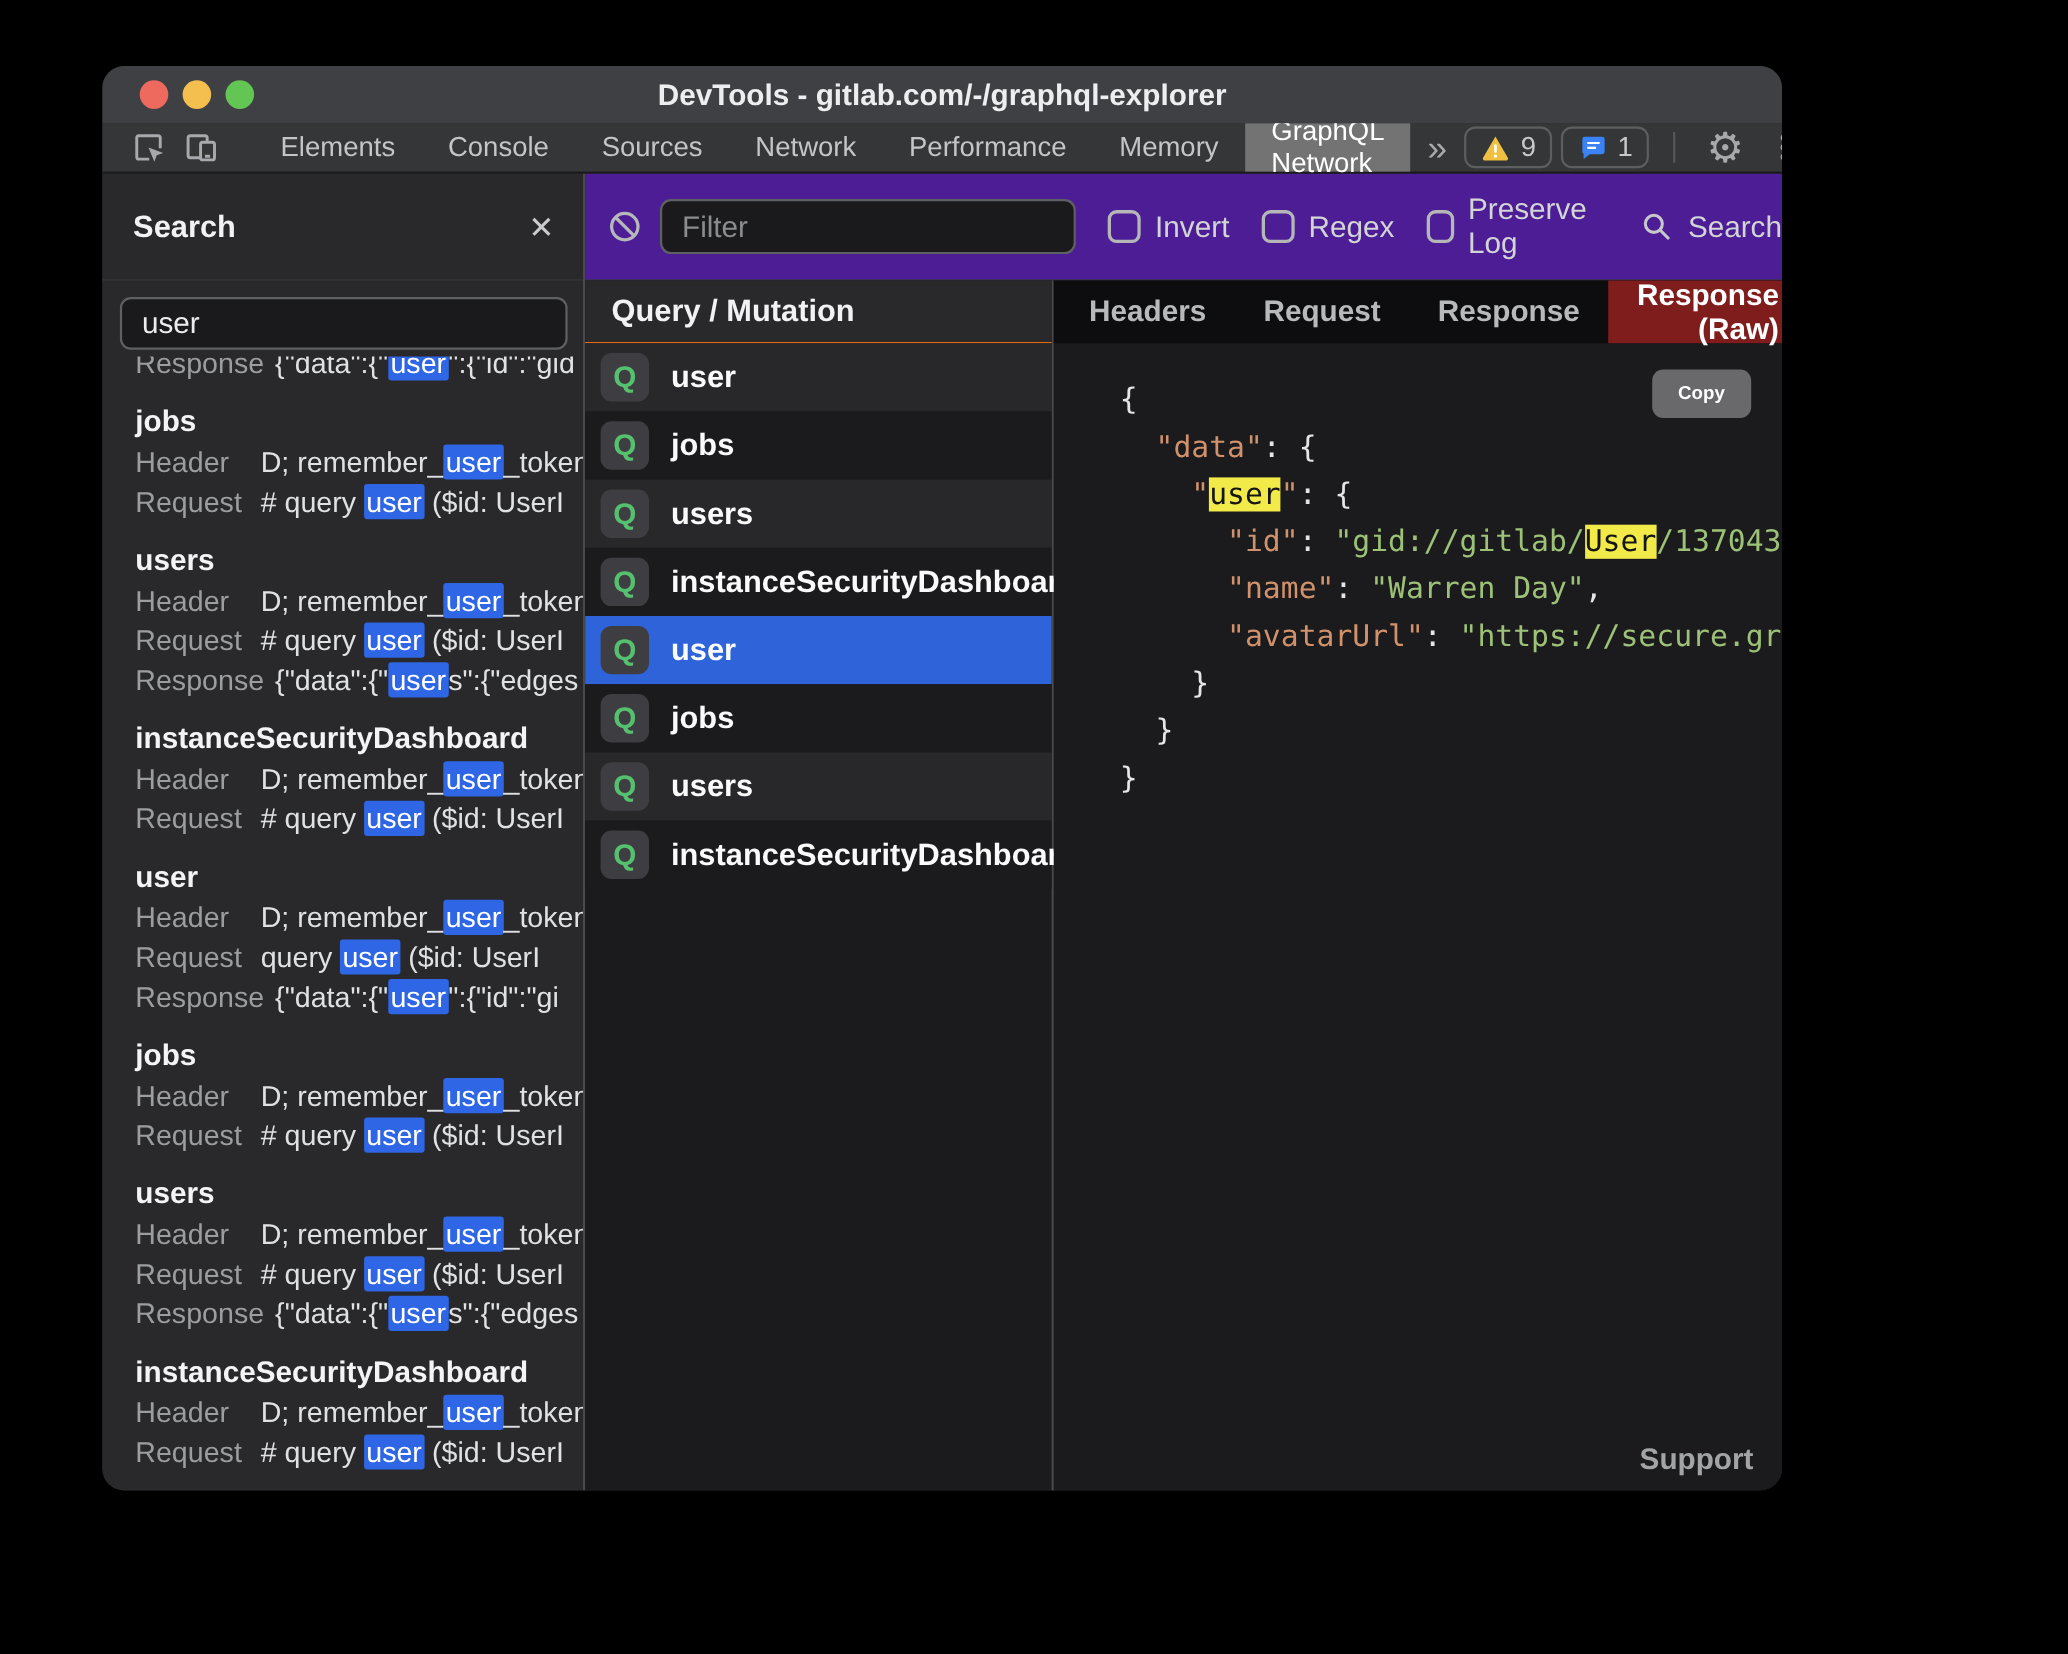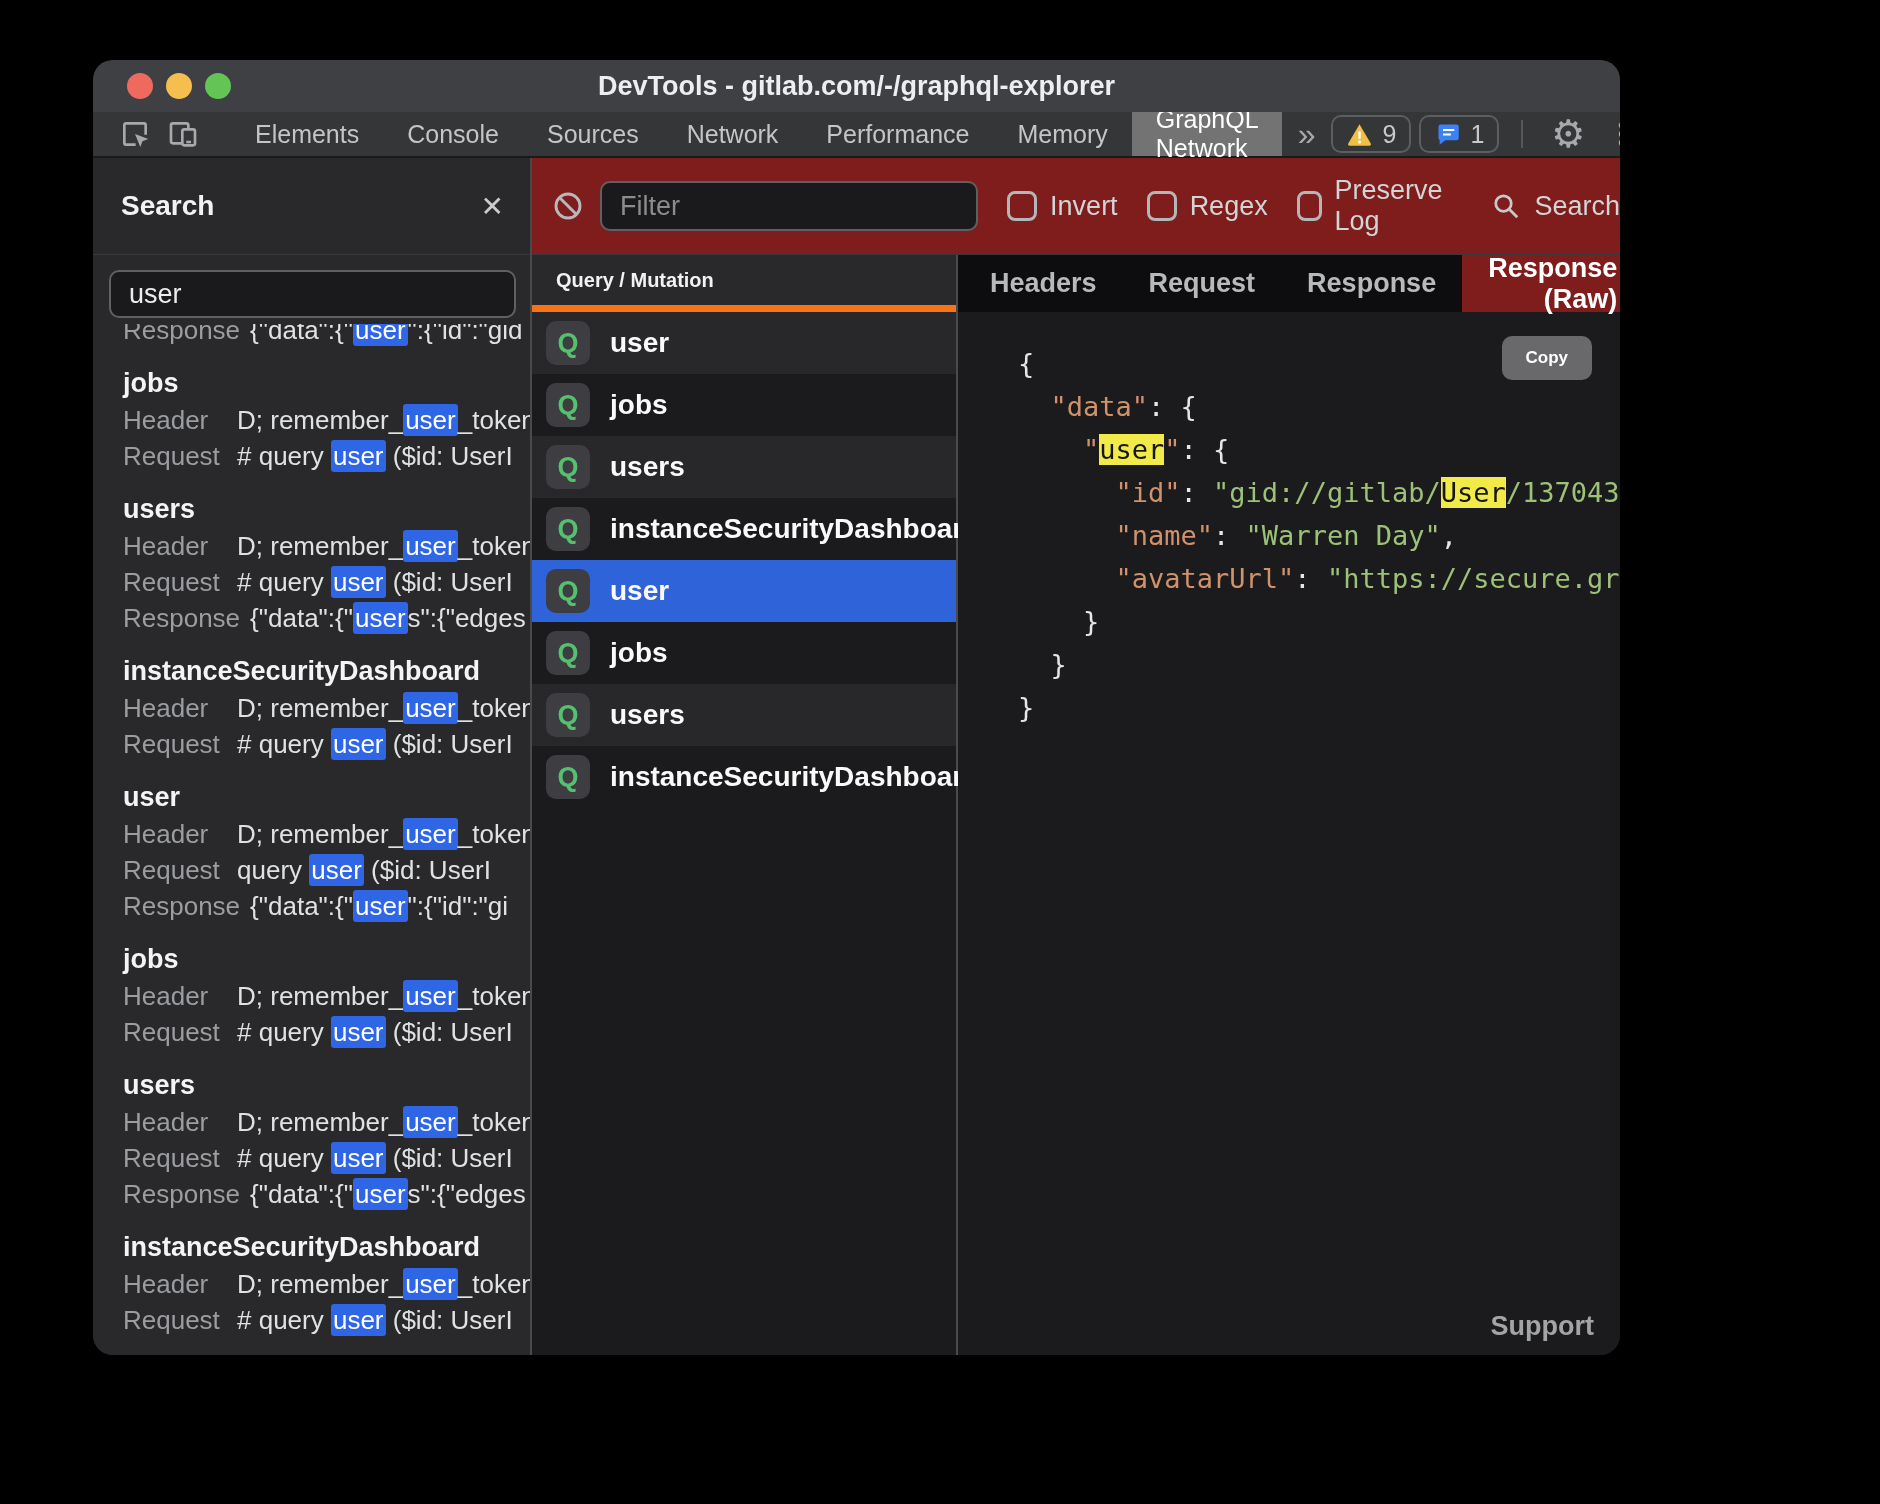--- a/index.html
+++ b/index.html
@@ -52,40 +52,40 @@
                font-size:27px; font-weight:700; white-space:nowrap; }
   .s-line { height:36px; line-height:36px; display:flex; white-space:pre;
             overflow:hidden; font-size:26px; }
   .s-line.clipped-top { margin-top:-12px; }
   .s-label { color:#9b9da0; min-width:104px; flex:0 0 auto; margin-right:10px; }
   .s-val { color:#dfe1e3; white-space:pre; }
   .s-val mark { background:#2e66e5; color:#fff; border-radius:3px; padding:1px 2px; }
 
   
   .main-area { flex:1; display:flex; flex-direction:column; min-width:0; min-height:0; }
-  .filter-row { height:97px; flex:0 0 auto; background:#7f1d1d; display:flex;
+  .filter-row { height:97px; flex:0 0 auto; background:#4c1d95; display:flex;
                 align-items:center; padding-left:20px; border-bottom:1px solid #39393c; }
   .block-icon { display:flex; align-items:center; margin-right:16px; }
   .filter-input { width:406px; height:50px; border:2px solid #5e6063; border-radius:10px;
                   background:#1a1a1c; display:flex; align-items:center; padding:0 18px; }
   .filter-input .placeholder { color:#8a8c8e; font-size:27px; }
   .checks { display:flex; align-items:center; }
   .check { display:flex; align-items:center; gap:13px; margin-left:29px; }
   .cb-box { width:30px; height:30px; border:3px solid #b4b6b8; border-radius:8px; background:transparent; }
   .check span.lbl, .search-toggle span.lbl { color:#d2d4d6; font-size:27px; font-weight:400; }
   .search-toggle { display:flex; align-items:center; gap:13px; margin-left:31px; }
 
   .columns { flex:1; display:flex; min-height:0; }
 
   
   .query-panel { width:426px; flex:0 0 auto; background:#1b1b1d; border-right:2px solid #4a4a4d;
                  display:flex; flex-direction:column; min-height:0; }
-  .qm-header { height:57px; flex:0 0 auto; background:#29292b; border-bottom:7px solid #f97316;
+  .qm-header { height:57px; flex:0 0 auto; background:#29292b; border-bottom:1px solid #f97316;
                display:flex; align-items:center; padding-left:24px; color:#f2f2f4;
-               font-size:20px; font-weight:700; }
+               font-size:28px; font-weight:700; }
   .q-row { height:62px; display:flex; align-items:center; gap:20px; padding-left:14px;
            background:#28282b; }
   .q-row.alt { background:#1b1b1d; }
   .q-row.selected { background:#2e63da; }
   .q-badge { width:44px; height:44px; border-radius:10px; background:#3e3e42; color:#55c16e;
              font-size:27px; font-weight:700; display:flex; align-items:center;
              justify-content:center; flex:0 0 auto; }
   .q-label { color:#fafafa; font-size:28px; font-weight:700; white-space:nowrap; }
 
   

